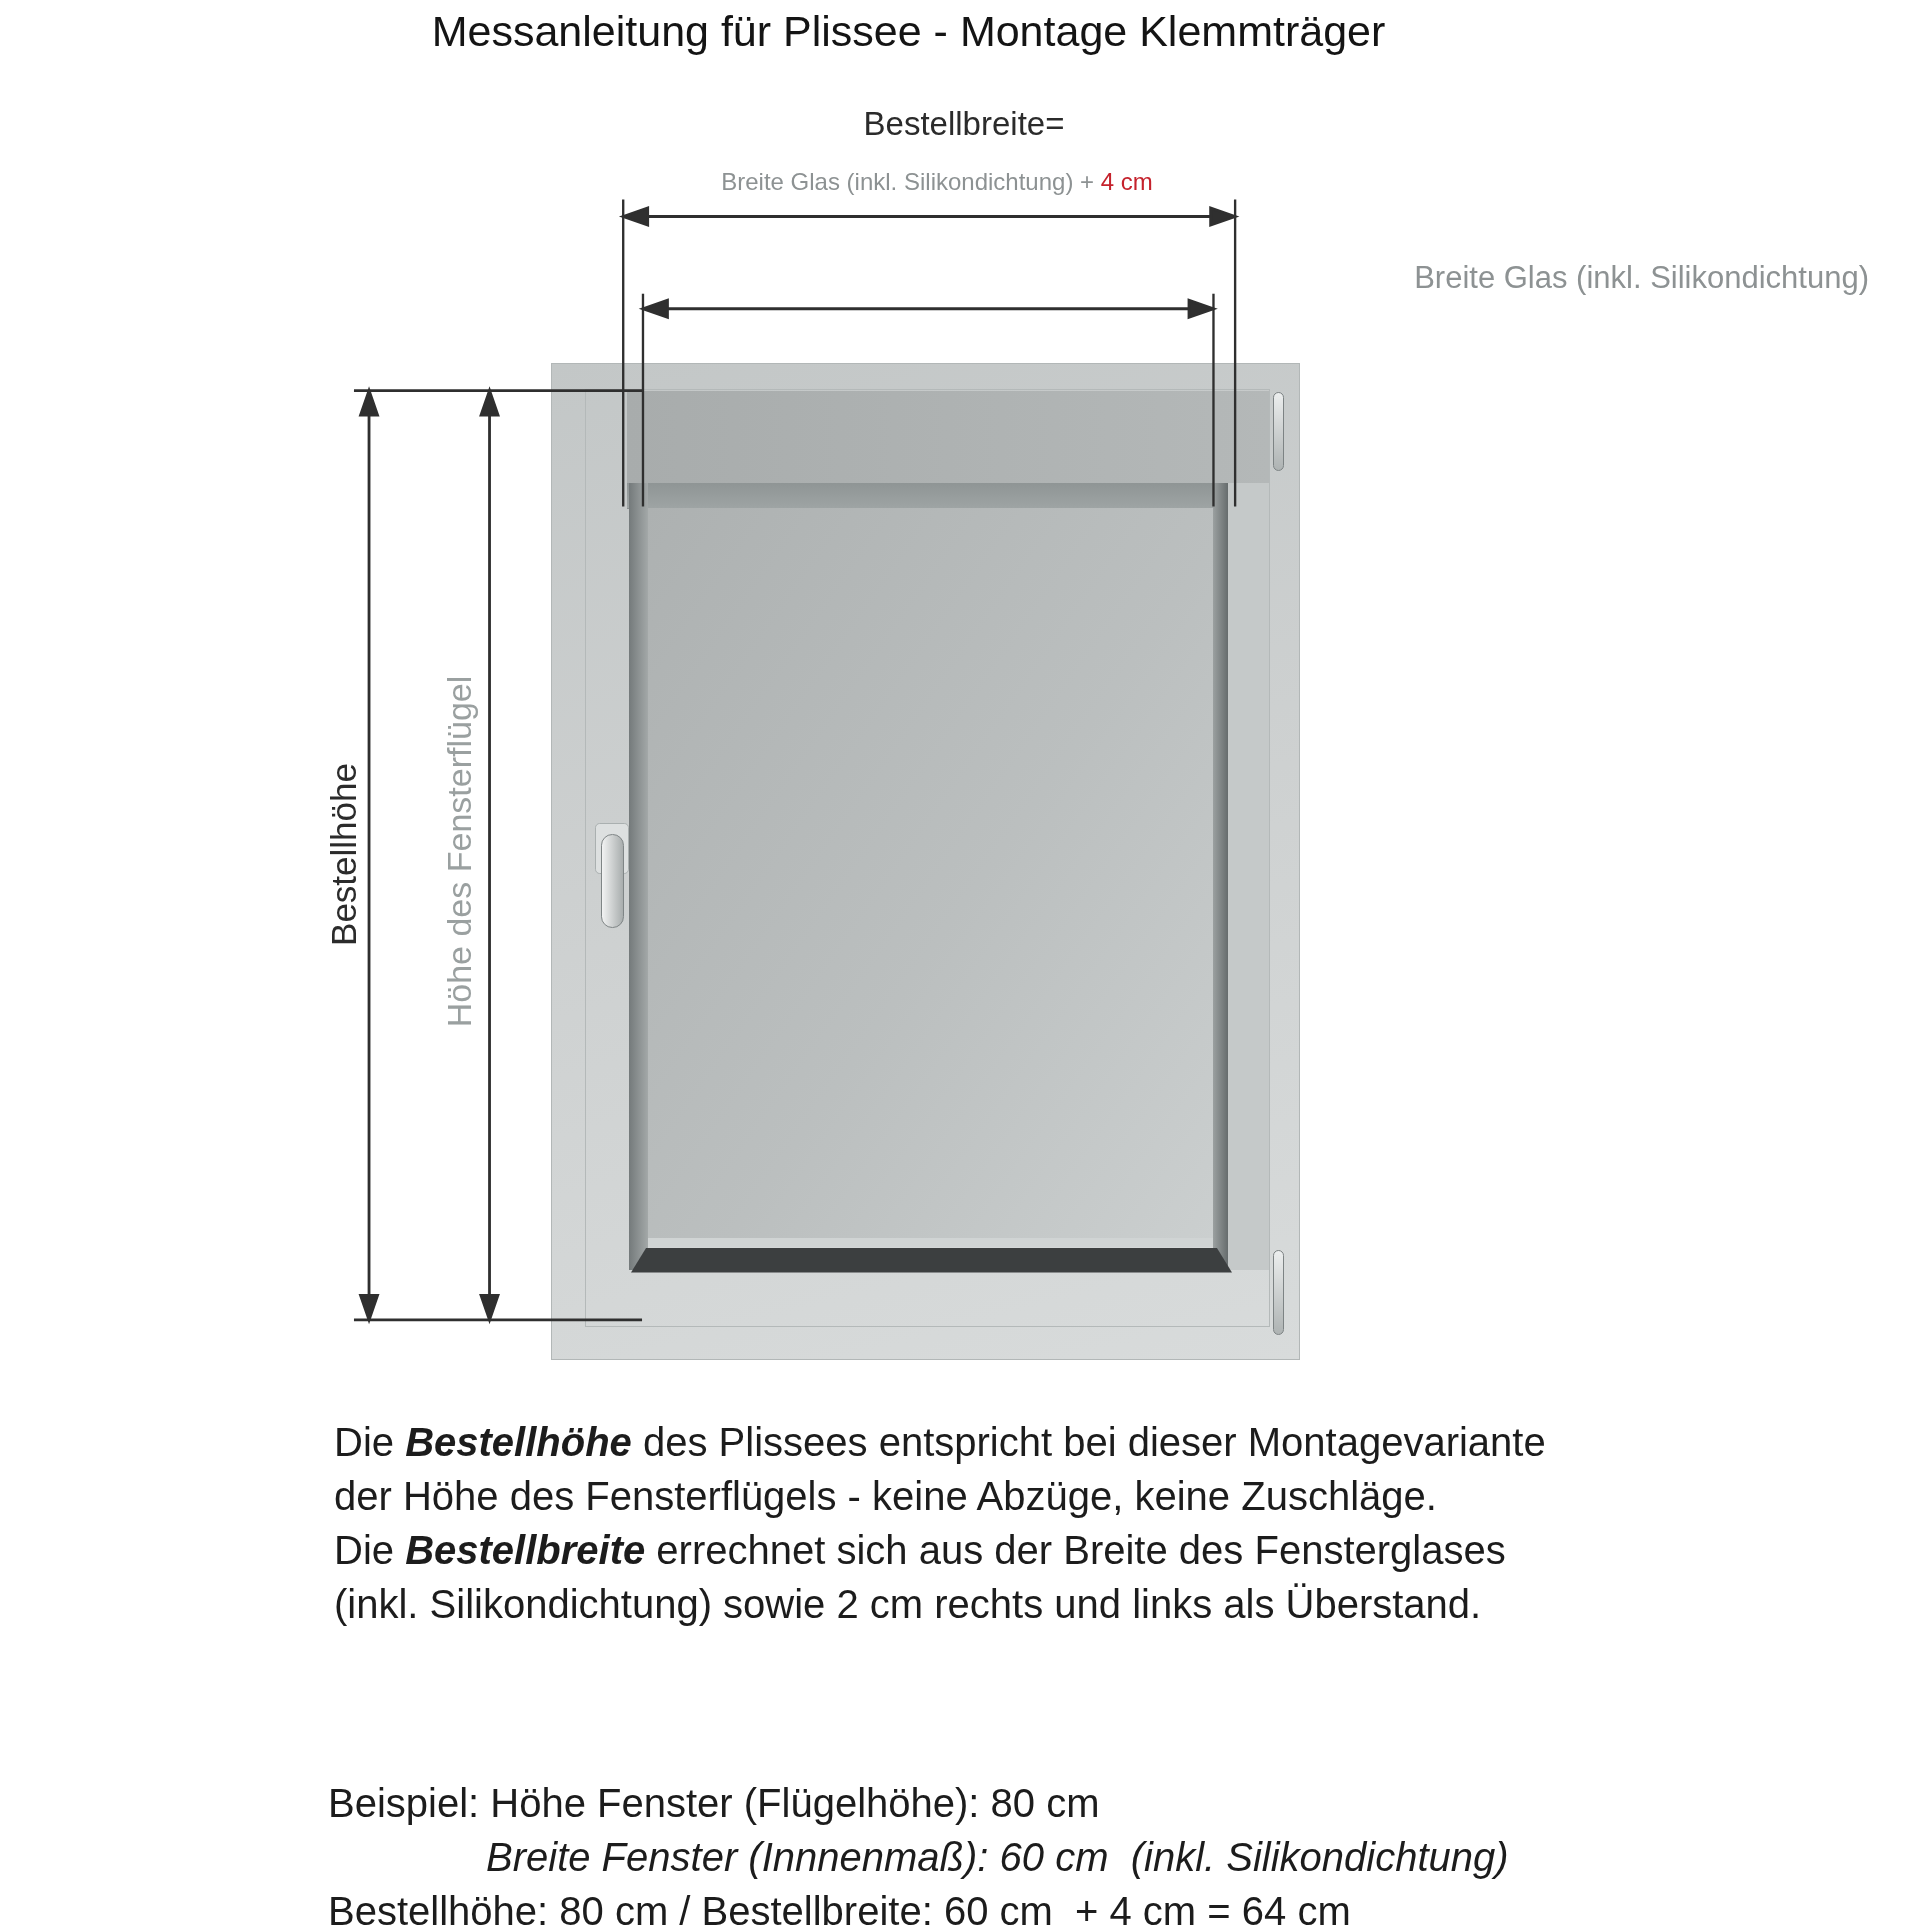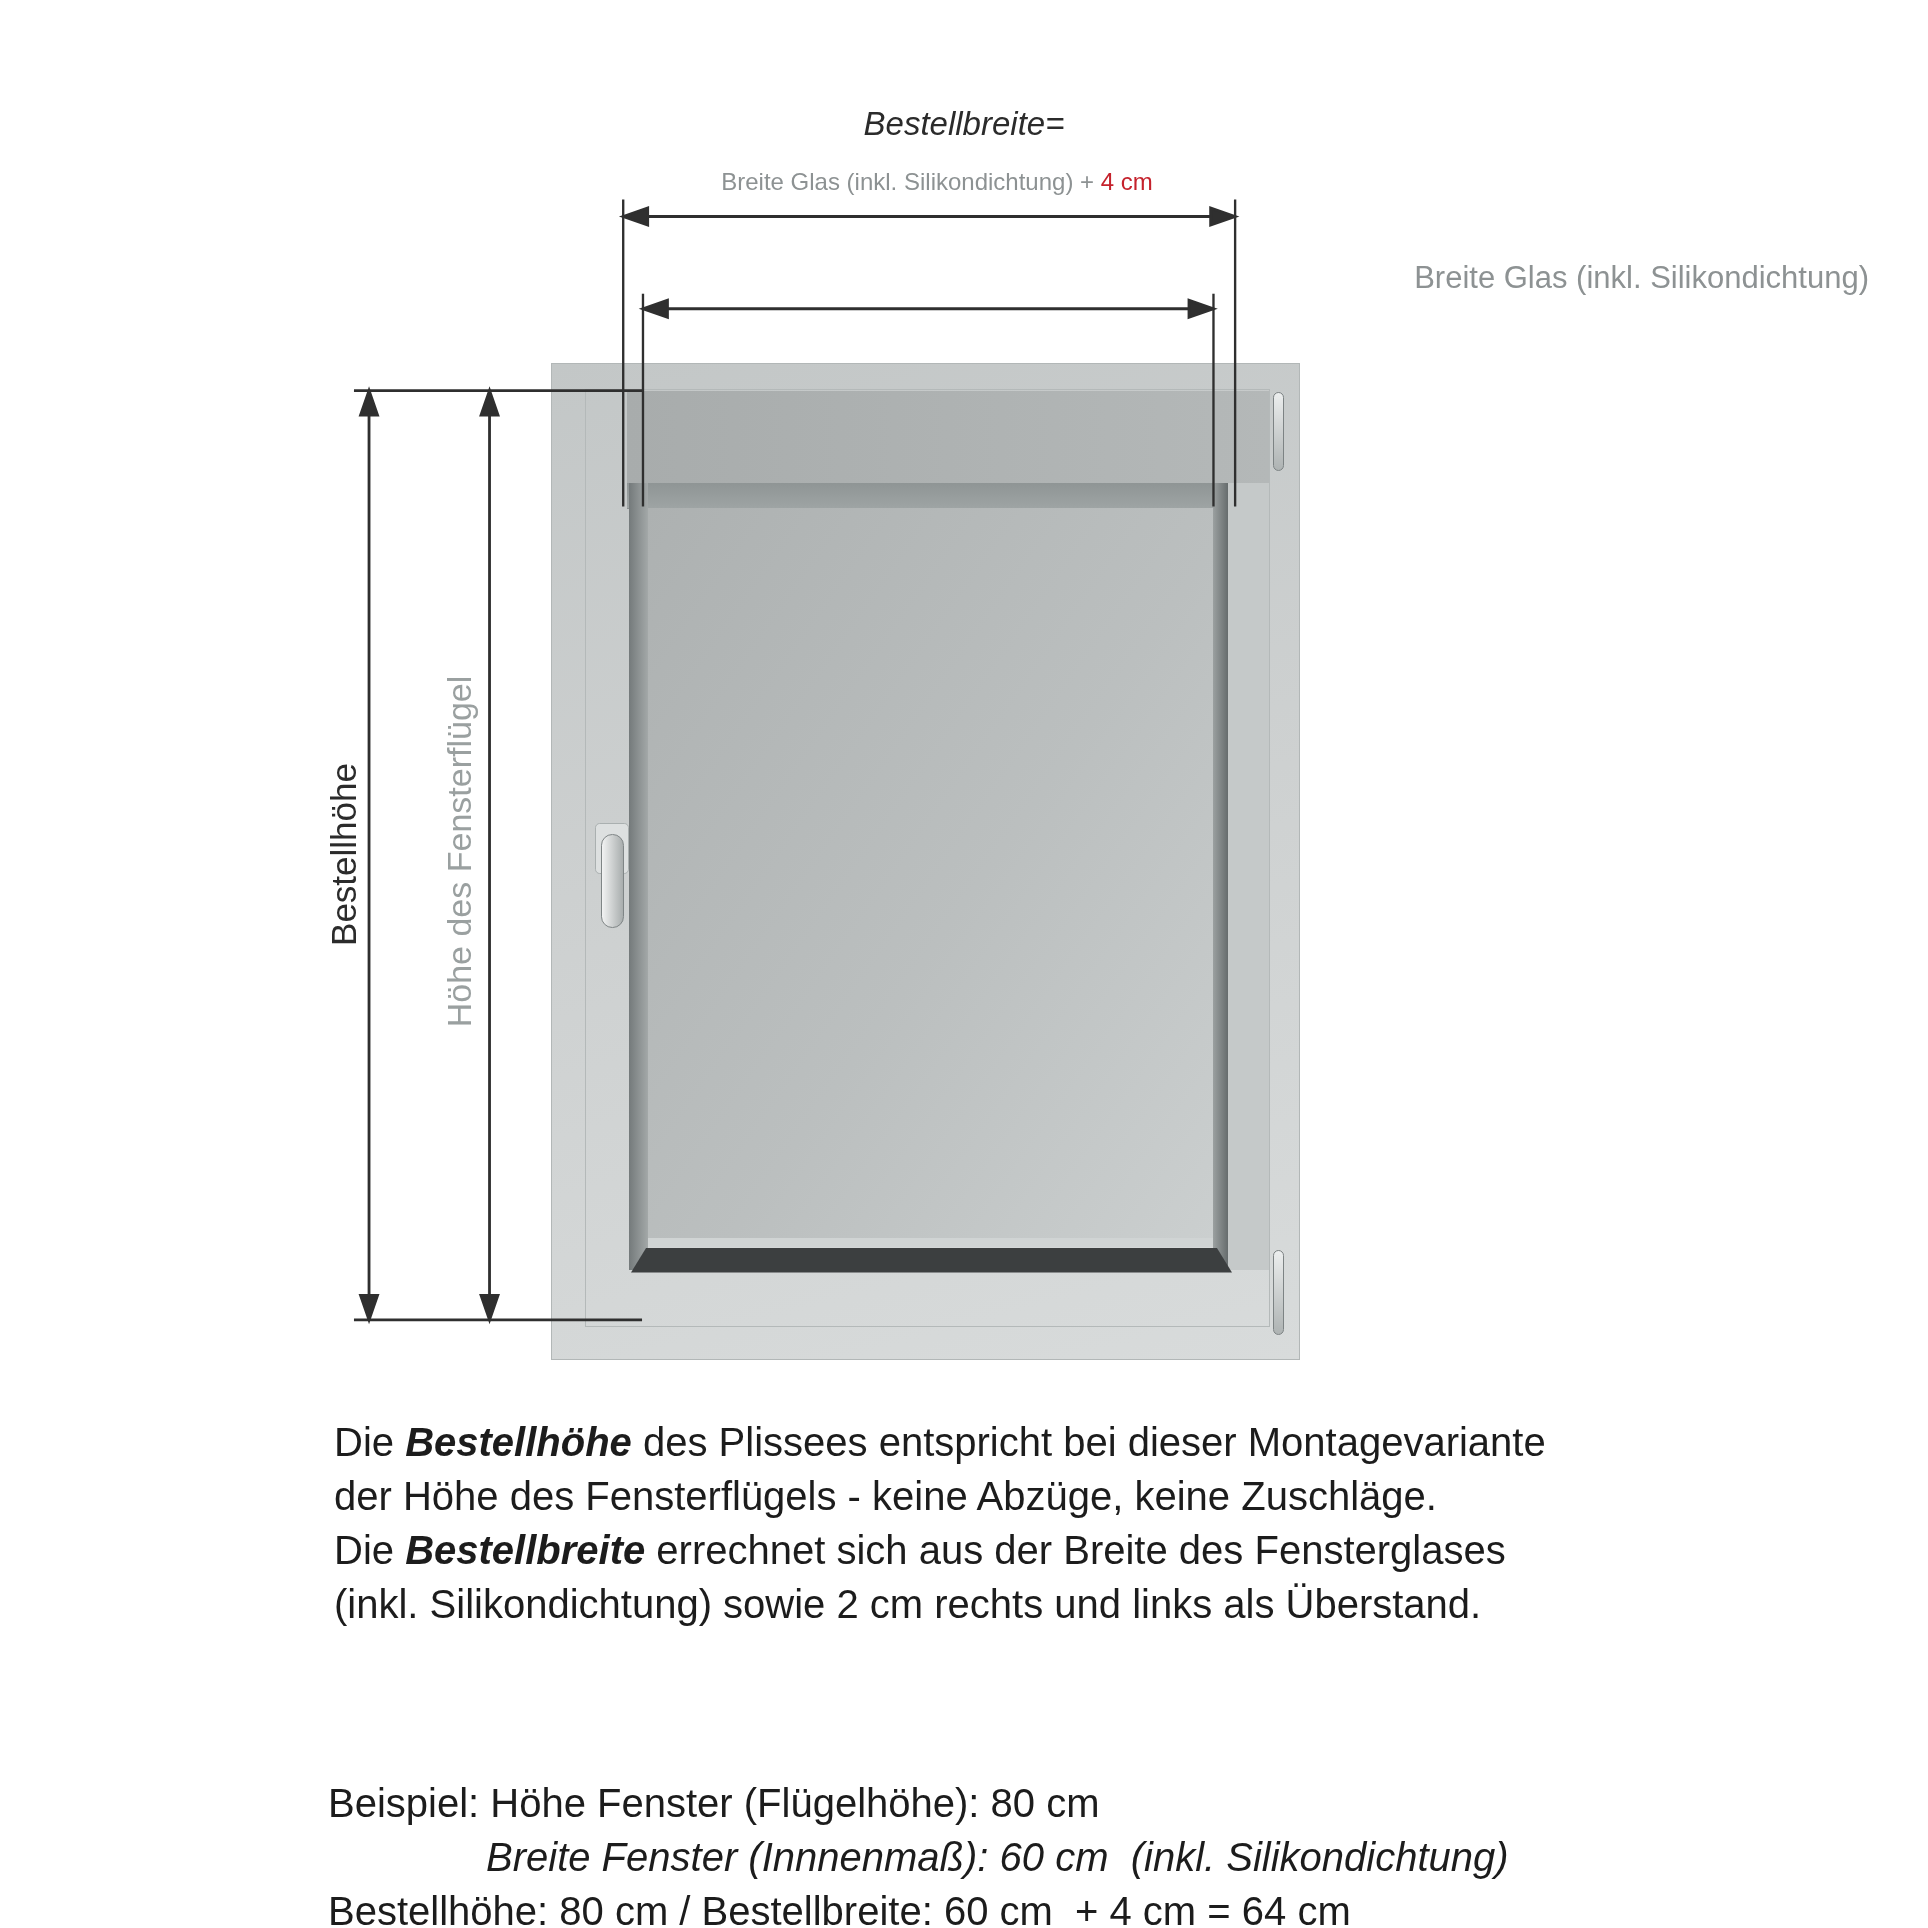--- a/index.html
+++ b/index.html
@@ -4,21 +4,21 @@
 <style>
   :root{
     --red:#d42b20; --red2:#c5222c; --gray_label:#8d9293; --text:#1c1c1c; --line:#2f2f2f;
   }
   html,body{margin:0;padding:0;background:#ffffff;}
   #canvas{position:relative;width:1928px;height:1928px;background:#ffffff;overflow:hidden;
           font-family:"Liberation Sans", sans-serif;color:var(--text);}
   .abs{position:absolute;}
   
   .t-title{left:0;top:5.6px;width:1817px;text-align:center;font-size:43px;line-height:51px;color:#141414;}
-  .t-bestellbreite{left:0;top:105px;width:1928px;text-align:center;font-size:33px;color:#2b2b2b;font-style:italic;}
+  .t-bestellbreite{left:0;top:105px;width:1928px;text-align:center;font-size:33px;color:#2b2b2b;}
   .t-width-outer{left:0;top:168px;width:1874px;text-align:center;font-size:24px;color:var(--gray_label);}
   .t-width-outer .red{color:var(--red2);}
   .t-width-inner{left:0;top:260px;width:1869px;text-align:right;font-size:31px;color:var(--gray_label);}
   .rot-label{width:565px;height:41px;text-align:center;transform:rotate(-90deg);font-size:35px;}
   .rot-dark{left:62px;top:834px;color:#2b2b2b;}
   .rot-gray{left:178px;top:831px;color:#9aa0a0;font-size:34px;}
   
   .win-frame{left:551px;top:363px;width:749px;height:997px;
     background:linear-gradient(165deg,#c3c7c7 0%,#cdd0d0 45%,#d8dbdb 100%);
     border:1.9px solid #b2b7b7;box-sizing:border-box;}
@@ -101,20 +101,21 @@
       <polygon points="392,415 383,441 401,441"></polygon>
       <polygon points="392,1402 383,1376 401,1376"></polygon>
     </g>
     <g stroke="#2f2f2f" stroke-width="3" fill="#2f2f2f">
       <line x1="520" y1="433" x2="520" y2="1384"></line>
       <polygon points="520,415 511,441 529,441"></polygon>
       <polygon points="520,1402 511,1376 529,1376"></polygon>
     </g>
   </svg>
 
+  <div class="abs t-title">Messanleitung für Plissee - Montage Klemmträger</div>
   <div class="abs t-bestellbreite">Bestellbreite=</div>
   <div class="abs t-width-outer">
     <span>Breite Glas (inkl. Silikondichtung) + </span><span class="red">4 cm</span>
   </div>
   <div class="abs t-width-inner">Breite Glas (inkl. Silikondichtung)</div>
   <div class="abs rot-label rot-dark">Bestellhöhe</div>
   <div class="abs rot-label rot-gray">Höhe des Fensterflügel</div>
 
   <div class="abs para">
       <div class="rich-line"><span>Die </span><span class="bi">Bestellhöhe</span><span> des Plissees entspricht bei dieser Montagevariante</span></div>

